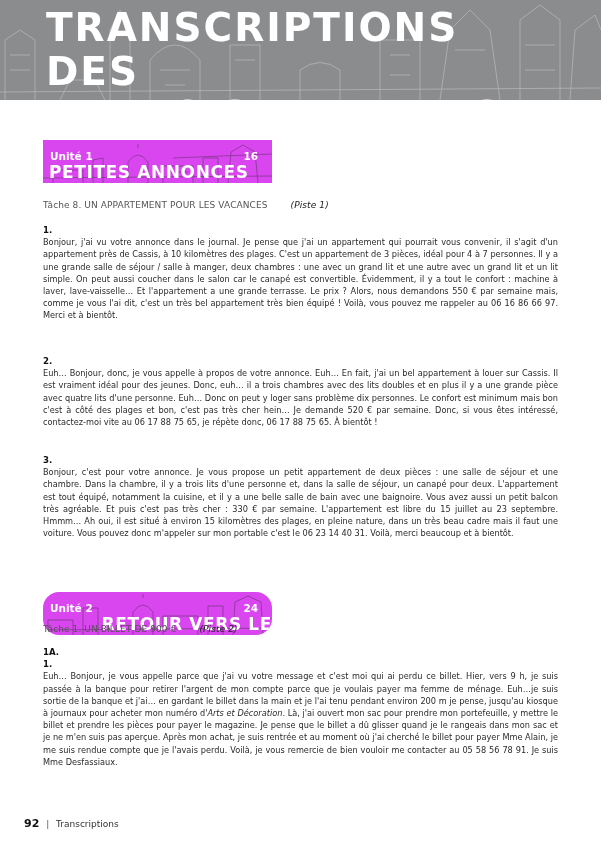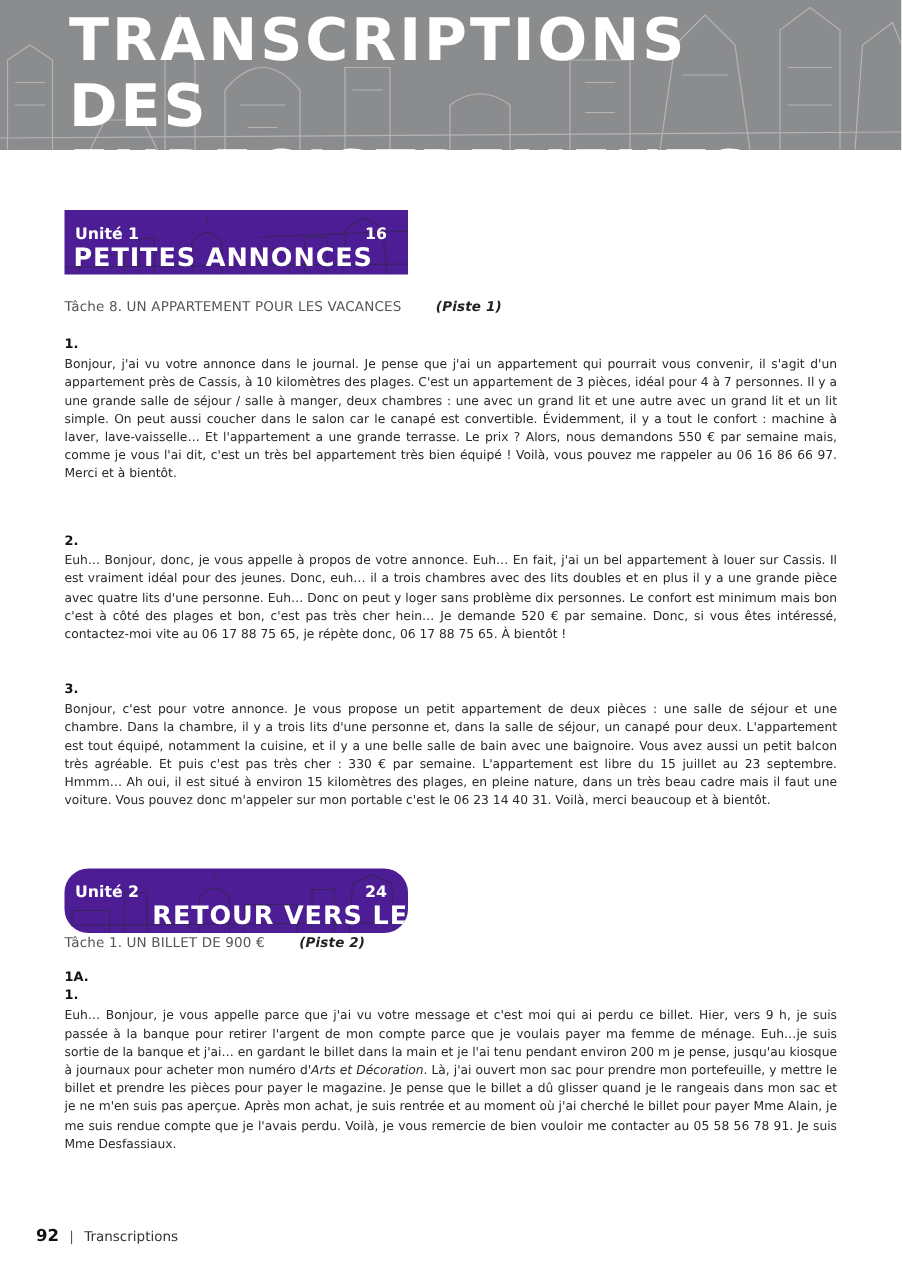--- a/index.html
+++ b/index.html
@@ -13,37 +13,37 @@
   .header svg.sketch { position: absolute; left: 0; top: 0; width: 601px; height: 100px; opacity: 0.45; }
   .header .title {
     position: absolute; left: 46px; top: 6px;
     font-family: "DejaVu Sans", sans-serif; font-weight: bold;
     color: #ffffff; font-size: 39px; line-height: 44px; letter-spacing: 2px;
     transform: scaleX(1.0);
   }
 
   .unit-banner {
     position: absolute; left: 43px; width: 229px; height: 43px;
-    background: #4c1d95; overflow: hidden;
+    background: #d946ef; overflow: hidden;
   }
   .unit-banner svg.sketch { position: absolute; left: 0; top: 0; width: 229px; height: 43px; opacity: 0.55; }
   .unit-banner .unit-label {
     position: absolute; left: 7px; top: 10px; color: #fff; font-weight: bold; font-size: 10.5px;
   }
   .unit-banner .unit-page {
     position: absolute; right: 14px; top: 10px; color: #fff; font-weight: bold; font-size: 10.5px;
   }
   .unit-banner .unit-title {
     position: absolute; left: 6px; top: 22px; color: #fff; font-weight: bold; font-size: 17px; letter-spacing: 0.6px; text-align: right;
   }
 
   .task {
     position: absolute; left: 43px; font-size: 9px; color: #555; letter-spacing: 0.1px;
   }
-  .task .piste { font-style: italic; font-weight: bold; color: #222; padding-left: 20px; }
+  .task .piste { font-style: italic; font-weight: normal; color: #222; padding-left: 20px; }
 
   .block { position: absolute; left: 43px; width: 515px; font-size: 8.2px; line-height: 12.2px; color: #2a2a2a; text-align: justify; }
   .block .lbl { font-weight: bold; font-size: 8.6px; color: #111; display: block; }
   .block p { text-align: justify; }
   .block em { }
 
   .footer { position: absolute; left: 24px; top: 817px; font-size: 9px; color: #333; text-align: right; }
   .footer .pagenum { font-weight: bold; font-size: 11px; color: #111; }
   .footer .sep { color: #555; margin: 0 4px; }
 </style>
@@ -103,21 +103,21 @@
 <div class="block" style="top:355px;">
   <span class="lbl">2.</span>
   <p>Euh… Bonjour, donc, je vous appelle à propos de votre annonce. Euh… En fait, j'ai un bel appartement à louer sur Cassis. Il est vraiment idéal pour des jeunes. Donc, euh… il a trois chambres avec des lits doubles et en plus il y a une grande pièce avec quatre lits d'une personne. Euh… Donc on peut y loger sans problème dix personnes. Le confort est minimum mais bon c'est à côté des plages et bon, c'est pas très cher hein… Je demande 520 € par semaine. Donc, si vous êtes intéressé, contactez-moi vite au 06 17 88 75 65, je répète donc, 06 17 88 75 65. À bientôt !</p>
 </div>
 
 <div class="block" style="top:454px;">
   <span class="lbl">3.</span>
   <p>Bonjour, c'est pour votre annonce. Je vous propose un petit appartement de deux pièces : une salle de séjour et une chambre. Dans la chambre, il y a trois lits d'une personne et, dans la salle de séjour, un canapé pour deux. L'appartement est tout équipé, notamment la cuisine, et il y a une belle salle de bain avec une baignoire. Vous avez aussi un petit balcon très agréable. Et puis c'est pas très cher : 330 € par semaine. L'appartement est libre du 15 juillet au 23 septembre. Hmmm… Ah oui, il est situé à environ 15 kilomètres des plages, en pleine nature, dans un très beau cadre mais il faut une voiture. Vous pouvez donc m'appeler sur mon portable c'est le 06 23 14 40 31. Voilà, merci beaucoup et à bientôt.</p>
 </div>
 
-<div class="unit-banner" style="top:579px;border-radius:16px;">
+<div class="unit-banner" style="top:592px;border-radius:16px;">
   <svg class="sketch" viewBox="0 0 229 43" preserveAspectRatio="none">
     <g fill="none" stroke="#2a2a2a" stroke-width="0.7">
       <path d="M0 38 L229 36"></path>
       <path d="M40 43 L40 16 L55 16 L55 43"></path>
       <path d="M90 43 L90 20 Q100 6 110 20 L110 43 M100 6 L100 2"></path>
       <path d="M120 43 L120 24 L155 24 L155 43"></path>
       <path d="M165 43 L165 14 L180 14 L180 43"></path>
       <path d="M190 43 L192 10 L205 4 L218 10 L220 43"></path>
       <path d="M5 43 L5 28 L30 28 L30 43"></path>
     </g>

